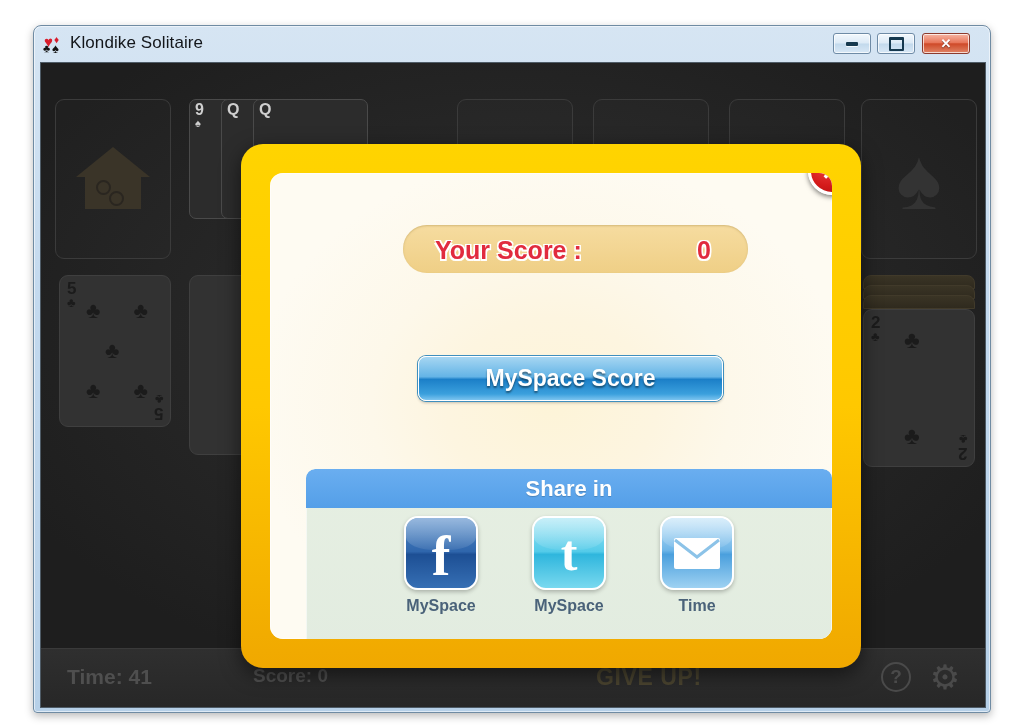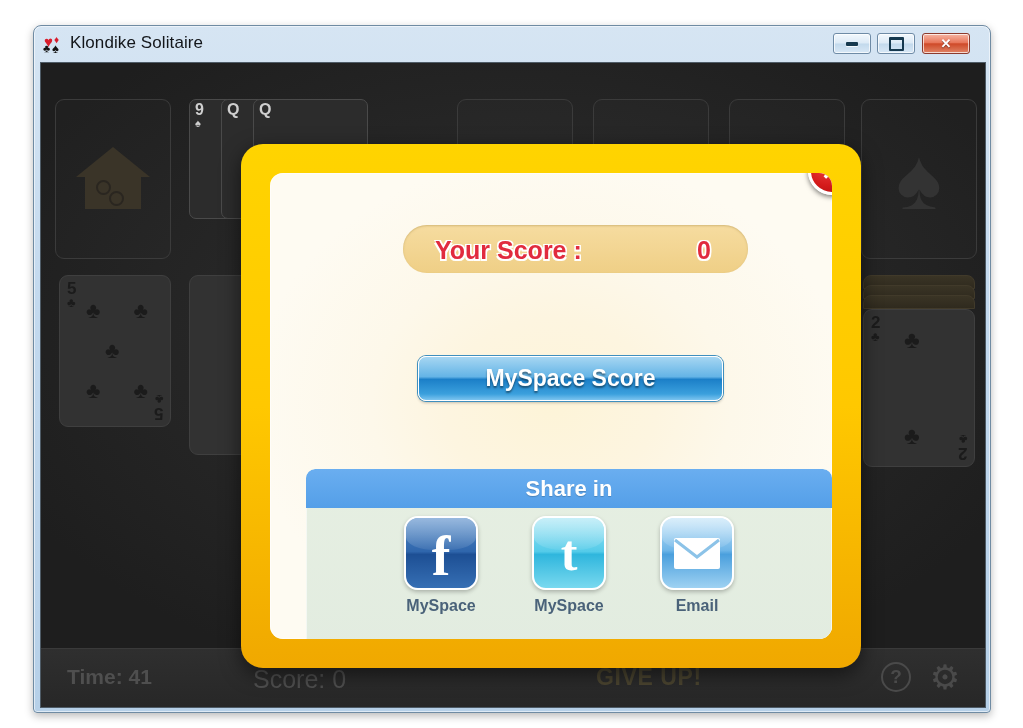--- a/index.html
+++ b/index.html
@@ -104,21 +104,21 @@
   }
   .waste .lbl{position:absolute;left:5px;top:2px;font-size:16px;font-weight:bold;color:#cfcfcf;line-height:16px;}
   .waste .lbl .s{display:block;font-size:11px;line-height:10px;}
   
   #statusbar{
     position:absolute;left:0;bottom:0;width:100%;height:58px;
     background:linear-gradient(180deg,#2f2f2f 0%,#272727 100%);
     border-top:1px solid #3a3a3a;
   }
   #status-time{position:absolute;left:26px;top:16px;font-size:21px;font-weight:bold;color:#4f4f4f;}
-  #status-score{position:absolute;left:212px;top:16px;font-size:25px;font-weight:normal;color:#4f4f4f;}
+  #status-score{position:absolute;left:212px;top:16px;font-size:19px;font-weight:bold;color:#4f4f4f;}
   #giveup{position:absolute;left:555px;top:15px;font-size:23px;font-weight:bold;color:#4b4530;letter-spacing:.6px;}
   #help-icon{
     position:absolute;right:74px;top:13px;width:30px;height:30px;border-radius:50%;
     border:2px solid #4a4a4a;box-sizing:border-box;color:#4a4a4a;font-size:19px;
     font-weight:bold;display:flex;align-items:center;justify-content:center;
   }
   #gear-icon{position:absolute;right:22px;top:10px;width:36px;height:36px;color:#4a4a4a;font-size:34px;line-height:36px;text-align:center;}
   
   #dialog{
     position:absolute;left:207px;top:118px;width:620px;height:524px;
@@ -341,21 +341,21 @@
           <div class="share-item">
             <div class="share-icon ic-email">
               <div class="gloss"></div>
               <div class="glyph">
                 <svg width="48" height="36" viewBox="0 0 48 36">
                   <rect x="1" y="3" width="46" height="31" rx="2" fill="#ffffff"></rect>
                   <path d="M2 5 L24 22 L46 5" fill="none" stroke="#8cc3e8" stroke-width="3"></path>
                 </svg>
               </div>
             </div>
-            <div class="share-label">Email</div>
+            <div class="share-label">Time</div>
           </div>
 
         </div>
       </div>
 
       <div id="dialog-close">✕</div>
     </div>
   </div>
 
 </div>

